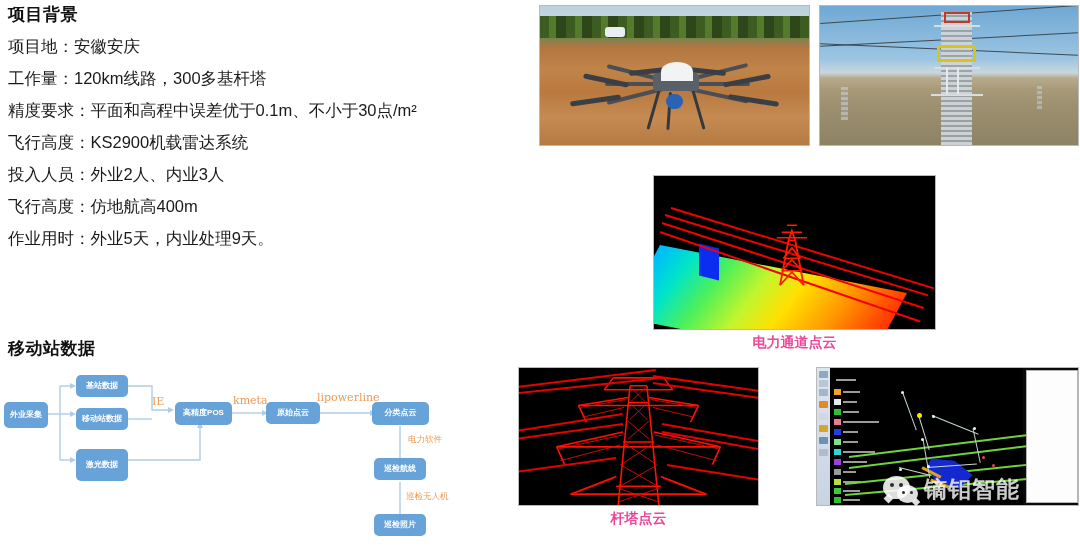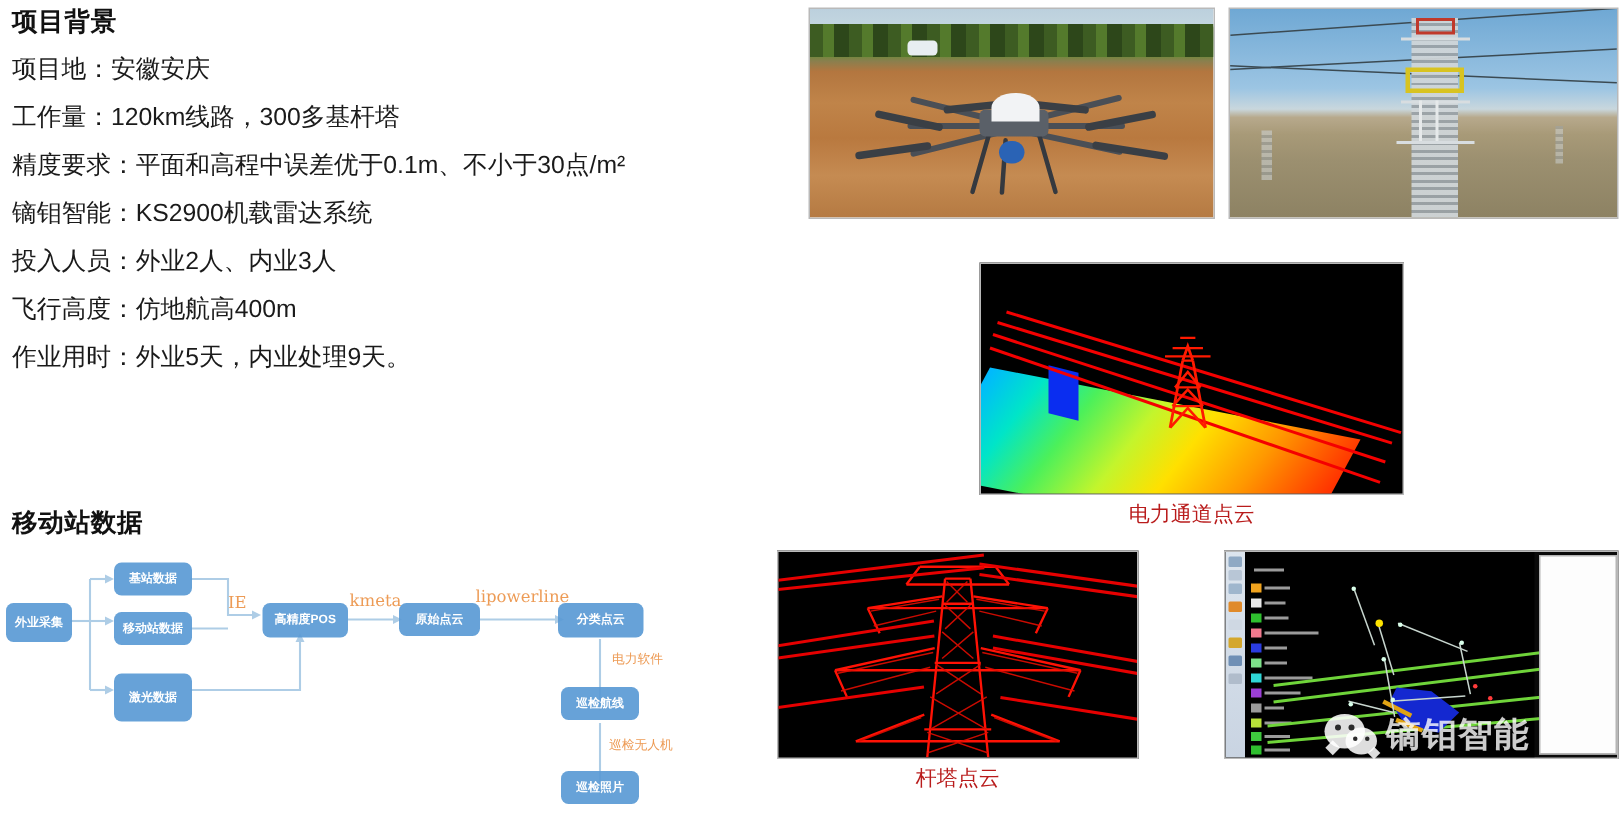--- a/index.html
+++ b/index.html
@@ -33,21 +33,21 @@
   .edge-label{
     position:absolute;color:#ED9B55;font-size:11px;
     font-family:"DejaVu Serif","Liberation Serif",serif;white-space:nowrap;
   }
   .edge-label.cn{font-size:8.5px;font-family:"Liberation Sans",sans-serif;}
 
   
   .right-col{position:absolute;left:508px;top:0;width:572px;height:552px;}
   .fig{position:absolute;box-sizing:border-box;border:1px solid #b9b9b9;overflow:hidden;}
   .cap{
-    position:absolute;font-size:14px;font-weight:normal;color:#b91c1c;
+    position:absolute;font-size:14px;font-weight:bold;color:#ec4899;
     text-align:center;white-space:nowrap;
   }
 
   
   #photo-drone{left:31px;top:5px;width:271px;height:141px;}
   .drone-scene{position:absolute;inset:0;background:
      linear-gradient(#bcd0dd 0%,#c3d6e0 8%,#49632e 9%,#2f4a1c 14%,#4a6b28 19%,#6c8a3a 22%,#8a7f4e 25%,
      #b3763f 30%,#c08449 45%,#b9793f 62%,#c58b52 80%,#b57a42 100%);}
   .drone-tree{position:absolute;left:0;top:7%;width:100%;height:16%;
     background:repeating-linear-gradient(90deg,#3d5c22 0 9px,#547a2c 9px 16px,#2d471a 16px 26px);}
@@ -128,21 +128,21 @@
 <div class="page">
 
   <div class="left-col">
 
     <div class="heading" id="bg-heading">项目背景</div>
 
     <div class="bg-lines">
       <div class="bg-line">项目地：安徽安庆</div>
       <div class="bg-line">工作量：120km线路，300多基杆塔</div>
       <div class="bg-line">精度要求：平面和高程中误差优于0.1m、不小于30点/m²</div>
-      <div class="bg-line">镝钼智能：KS2900机载雷达系统</div>
+      <div class="bg-line">飞行高度：KS2900机载雷达系统</div>
       <div class="bg-line">投入人员：外业2人、内业3人</div>
       <div class="bg-line">飞行高度：仿地航高400m</div>
       <div class="bg-line">作业用时：外业5天，内业处理9天。</div>
     </div>
 
     <div class="heading" id="flow-heading">移动站数据</div>
 
     <div class="flow">
       <svg width="460" height="180">
         <g stroke="#aecde6" stroke-width="1.4" fill="none">

